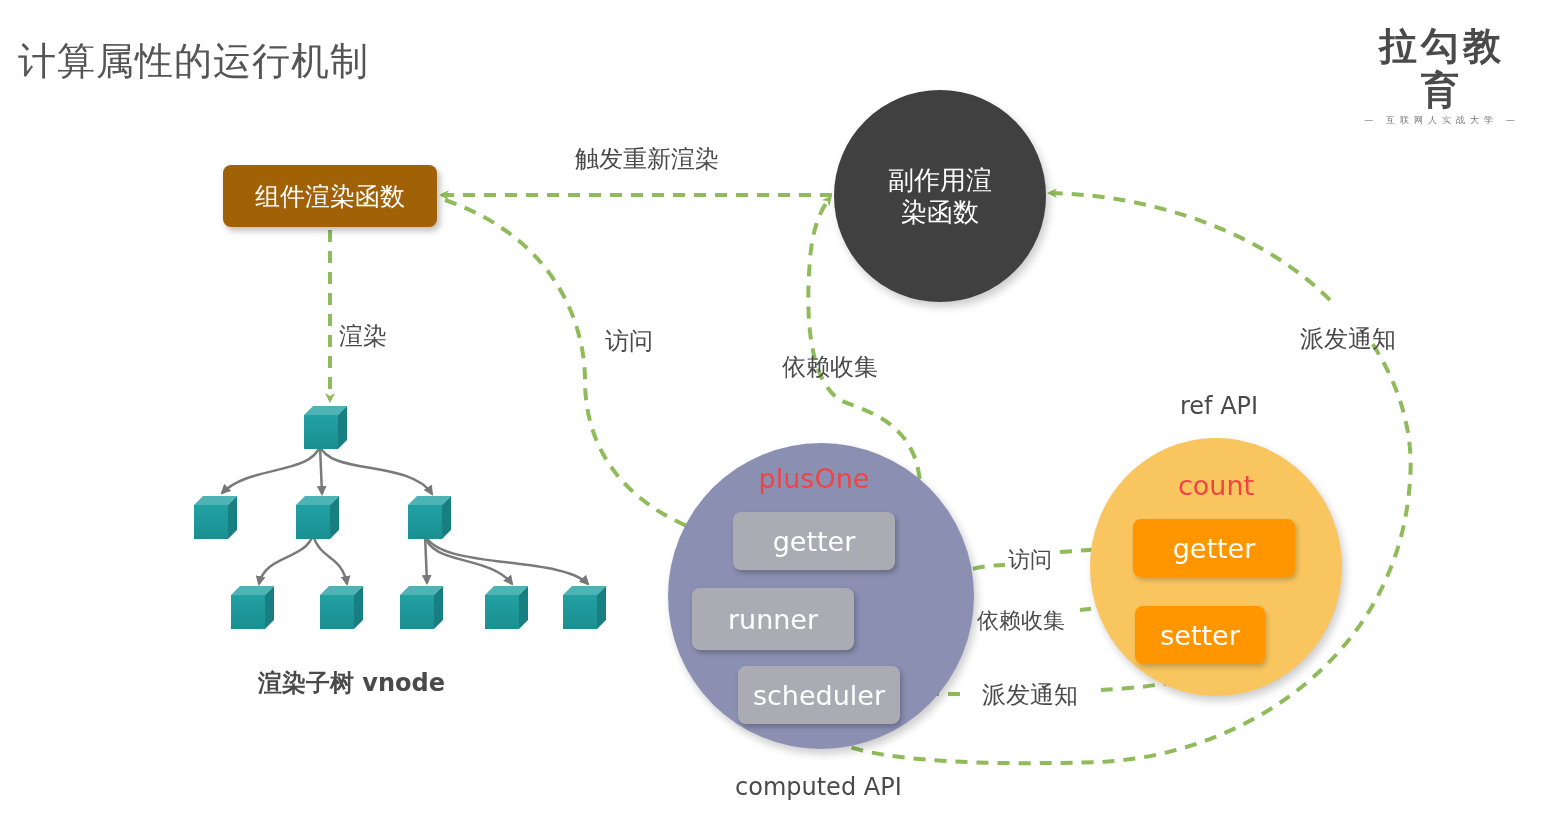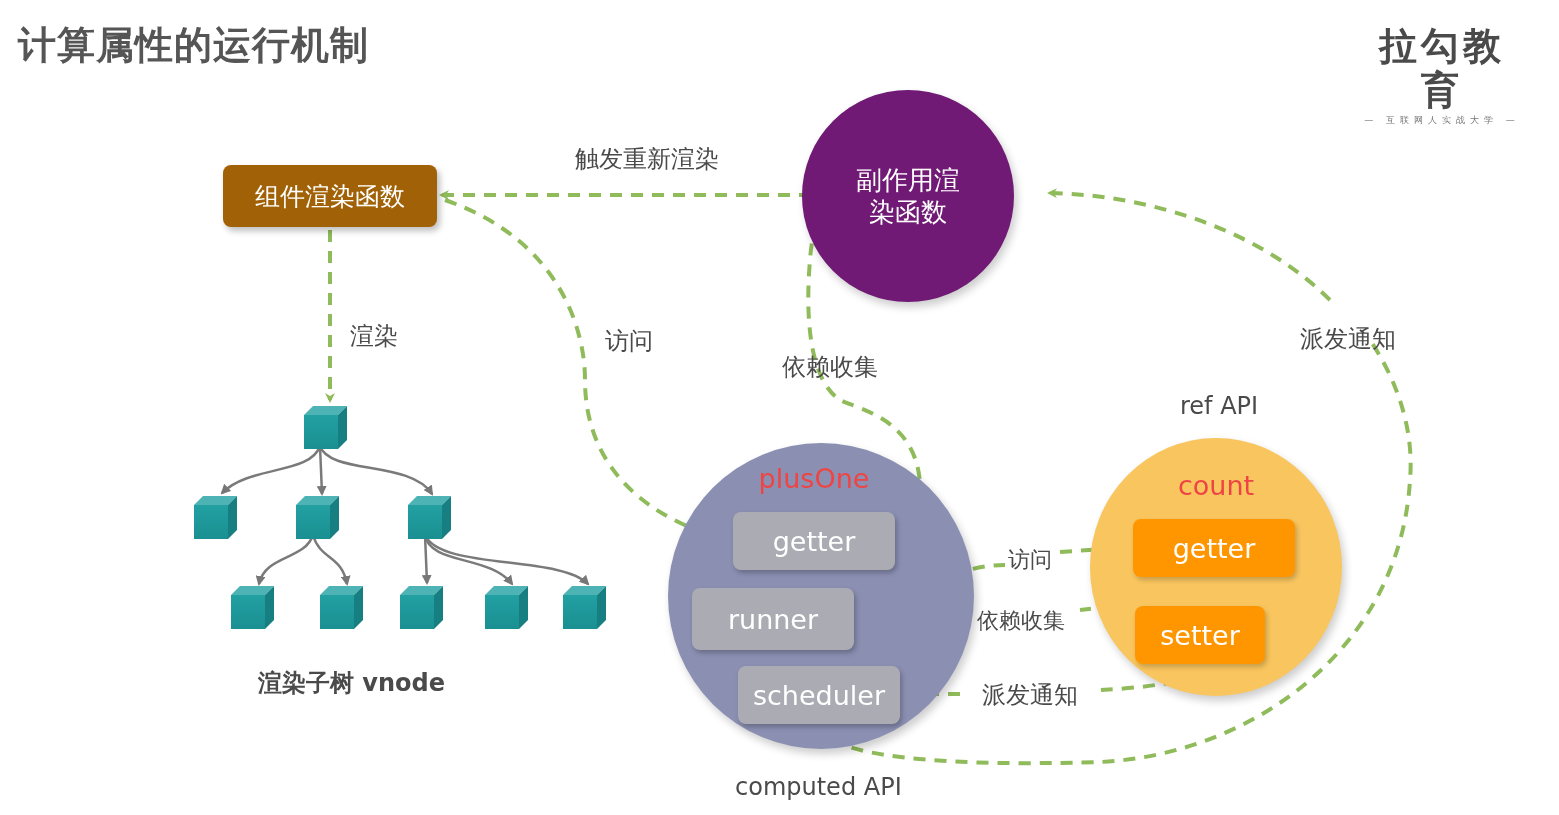--- a/index.html
+++ b/index.html
@@ -1,25 +1,25 @@
 <!DOCTYPE html>
 <html><head>
 <meta charset="utf-8">
 <style>
   html,body{margin:0;padding:0;background:#ffffff;}
   body{width:1559px;height:815px;position:relative;overflow:hidden;font-family:"DejaVu Sans",sans-serif;color:#444;}
   .abs{position:absolute;}
-  .title{left:18px;top:20px;font-size:38px;font-weight:bold;color:#555555;letter-spacing:1px;}
+  .title{left:18px;top:36px;font-size:38px;font-weight:normal;color:#555555;letter-spacing:1px;}
   .logo{left:1362px;top:24px;width:160px;text-align:center;}
   .logo-main{font-size:38px;font-weight:bold;color:#4a4a4a;letter-spacing:4px;line-height:44px;}
   .logo-sub{font-size:9px;color:#777;letter-spacing:5px;margin-top:2px;white-space:nowrap;}
   .label{font-size:24px;color:#4a4a4a;white-space:nowrap;}
   .box-render{left:223px;top:165px;width:214px;height:62px;background:#a16207;border-radius:8px;color:#fff;font-size:25px;display:flex;align-items:center;justify-content:center;box-shadow:3px 4px 6px rgba(0,0,0,0.25);}
   .circle{border-radius:50%;box-shadow:3px 5px 8px rgba(0,0,0,0.2);}
-  .effect{left:802px;top:90px;width:212px;height:212px;background:#701a75;color:#fff;font-size:26px;display:flex;align-items:center;justify-content:center;text-align:center;line-height:32px;}
+  .effect{left:834px;top:90px;width:212px;height:212px;background:#404040;color:#fff;font-size:26px;display:flex;align-items:center;justify-content:center;text-align:center;line-height:32px;}
   .effect span{display:block;width:120px;}
   .computed{left:668px;top:443px;width:306px;height:306px;background:#8b90b3;}
   .ref{left:1090px;top:438px;width:252px;height:258px;background:#f9c55e;}
   .circ-title{color:#ef4444;font-size:27px;text-align:center;}
   .gbtn{background:#abacb3;border-radius:8px;color:#fff;font-size:27px;display:flex;align-items:center;justify-content:center;box-shadow:2px 3px 5px rgba(0,0,0,0.25);}
   .obtn{background:#ff9600;border-radius:8px;color:#fff;font-size:27px;display:flex;align-items:center;justify-content:center;box-shadow:2px 3px 5px rgba(0,0,0,0.2);}
   svg{position:absolute;left:0;top:0;}
 </style>
 </head>
 <body>
@@ -125,21 +125,21 @@
     </g>
 </svg>
 
 <div class="abs box-render">组件渲染函数</div>
 
 <div class="abs circle effect">
   <span>副作用渲染函数</span>
 </div>
 
 <div class="abs label" style="left:575px;top:143px;">触发重新渲染</div>
-<div class="abs label" style="left:350px;top:320px;">渲染</div>
+<div class="abs label" style="left:339px;top:320px;">渲染</div>
 <div class="abs label" style="left:605px;top:325px;">访问</div>
 <div class="abs label" style="left:782px;top:351px;">依赖收集</div>
 <div class="abs label" style="left:1300px;top:323px;">派发通知</div>
 <div class="abs label" style="left:914px;top:543px;font-size:21px;">调用</div>
 <div class="abs label" style="left:1008px;top:545px;font-size:22px;">访问</div>
 <div class="abs label" style="left:977px;top:606px;font-size:22px;">依赖收集</div>
 <div class="abs label" style="left:982px;top:679px;">派发通知</div>
 
 <div class="abs label" style="left:258px;top:667px;font-weight:bold;">渲染子树 vnode</div>
 

